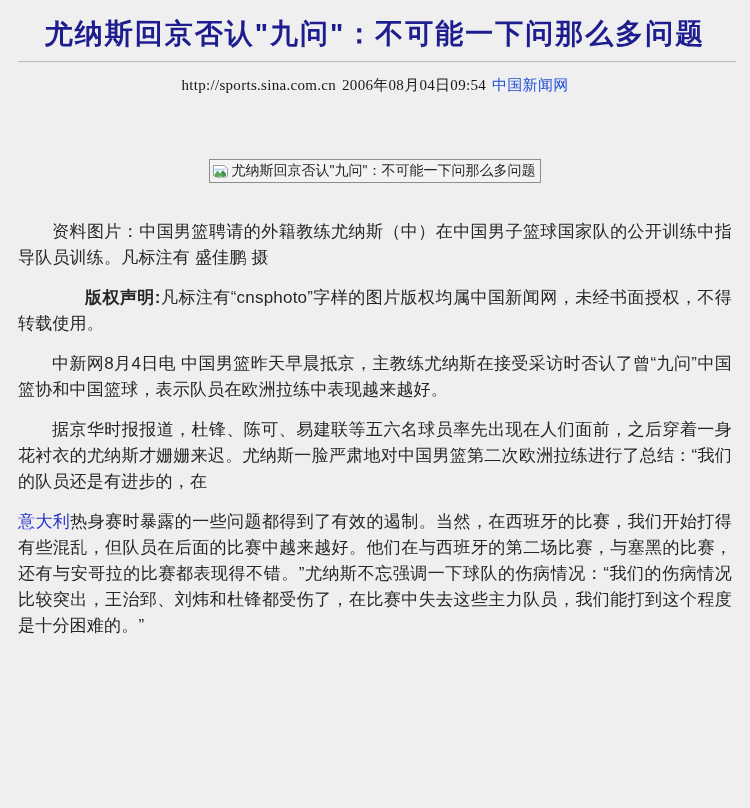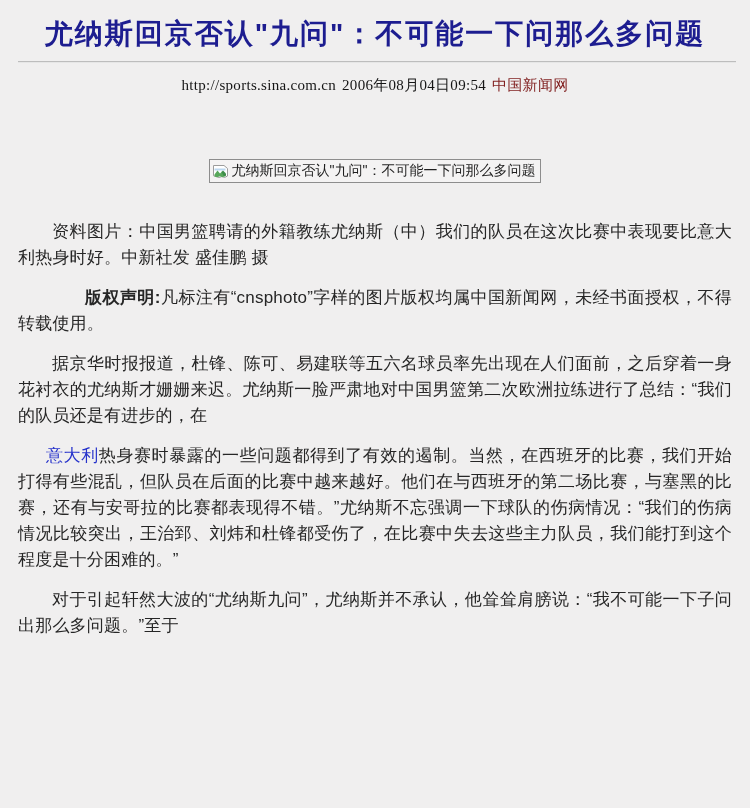--- a/index.html
+++ b/index.html
@@ -19,42 +19,42 @@
   .rule {
     margin:9px 14px 0 18px; height:0;
     border-top:1px solid #bdbdbd;
     border-bottom:1px solid #e6e6e6;
   }
   .source-line {
     margin-top:13px; text-align:center;
     font-size:15px; color:#151515; letter-spacing:.3px;
   }
   .source-line .seg { margin:12px 3px;font-family:Liberation Serif, serif; }
-  .source-line .src { color:#7f1d1d; text-decoration:none; cursor:pointer; }
+  .source-line .src { color:#1d4ed8; text-decoration:none; cursor:pointer; }
 
   .img-ph {
     width:-moz-max-content; width:max-content;
     margin:64px auto 0;
     border:1px solid #8d8d8d;
     background:#f4f3f3;
     padding:2px 5px 2px 2px;
     display:flex; align-items:center; gap:3px;
     font-size:14px; color:#1f1f1f;
   }
   .img-ph svg { display:block; }
 
   p {
     margin:14px 18px 0; padding:0;
     font-size:17px; line-height:26px; color:#262626;
     text-align:justify; letter-spacing:.2px;
   }
   p.indent { text-indent:2em; }
   p.first-para { margin-top:36px; }
   b.lead-bold { font-weight:700;margin-left:33px; }
-  a.kw { color:#2733cb; text-decoration:none; cursor:pointer;margin-left:28px; }
+  a.kw { color:#2733cb; text-decoration:none; cursor:pointer; }
 </style>
 </head>
 <body>
 
 <div class="page">
 
   <h1 class="headline">尤纳斯回京否认"九问"：不可能一下问那么多问题</h1>
 
   <div class="rule"></div>
 
@@ -67,25 +67,25 @@
       <svg width="17" height="15" viewBox="0 0 17 15" aria-hidden="true">
         <path d="M1.5 1.5 h10.5 l3.5 3 v7.5 l-3 1.5 -2.5 -1 -3 1 -5.5 -1.8 z" fill="#ffffff" stroke="#9c9c9c" stroke-width="1"></path>
         <path d="M2.5 6.5 h11 v-2 h-11 z" fill="#bcd8f0"></path>
         <path d="M2.5 10.5 l3 -4 2.5 3 2 -2 3.5 3.5 v1 l-3 1.3 -2.5 -1 -3 1 -2.5 -0.9 z" fill="#58a85b"></path>
         <path d="M9.5 8 l1.5 -1.5 3 3 v2 l-2 .9 z" fill="#3f8d4a"></path>
       </svg>
     </span>
     <span>尤纳斯回京否认"九问"：不可能一下问那么多问题</span>
   </div>
 
-  <p class="indent first-para">资料图片：中国男篮聘请的外籍教练尤纳斯（中）我们的队员在这次比赛中表现要比意大利热身时好。中新社发 盛佳鹏 摄</p>
+  <p class="indent first-para">资料图片：中国男篮聘请的外籍教练尤纳斯（中）在中国男子篮球国家队的公开训练中指导队员训练。凡标注有 盛佳鹏 摄</p>
 
   <p class="indent"><b class="lead-bold">版权声明:</b><span>凡标注有“cnsphoto”字样的图片版权均属中国新闻网，未经书面授权，不得转载使用。</span></p>
 
+  <p class="indent">中新网8月4日电 中国男篮昨天早晨抵京，主教练尤纳斯在接受采访时否认了曾“九问”中国篮协和中国篮球，表示队员在欧洲拉练中表现越来越好。</p>
 
   <p class="indent">据京华时报报道，杜锋、陈可、易建联等五六名球员率先出现在人们面前，之后穿着一身花衬衣的尤纳斯才姗姗来迟。尤纳斯一脸严肃地对中国男篮第二次欧洲拉练进行了总结：“我们的队员还是有进步的，在</p>
 
   <p><a class="kw">意大利</a><span>热身赛时暴露的一些问题都得到了有效的遏制。当然，在西班牙的比赛，我们开始打得有些混乱，但队员在后面的比赛中越来越好。他们在与西班牙的第二场比赛，与塞黑的比赛，还有与安哥拉的比赛都表现得不错。”尤纳斯不忘强调一下球队的伤病情况：“我们的伤病情况比较突出，王治郅、刘炜和杜锋都受伤了，在比赛中失去这些主力队员，我们能打到这个程度是十分困难的。”</span></p>
 
-  <p class="indent">对于引起轩然大波的“尤纳斯九问”，尤纳斯并不承认，他耸耸肩膀说：“我不可能一下子问出那么多问题。”至于</p>
 
 
 </div>
 
 </body></html>

